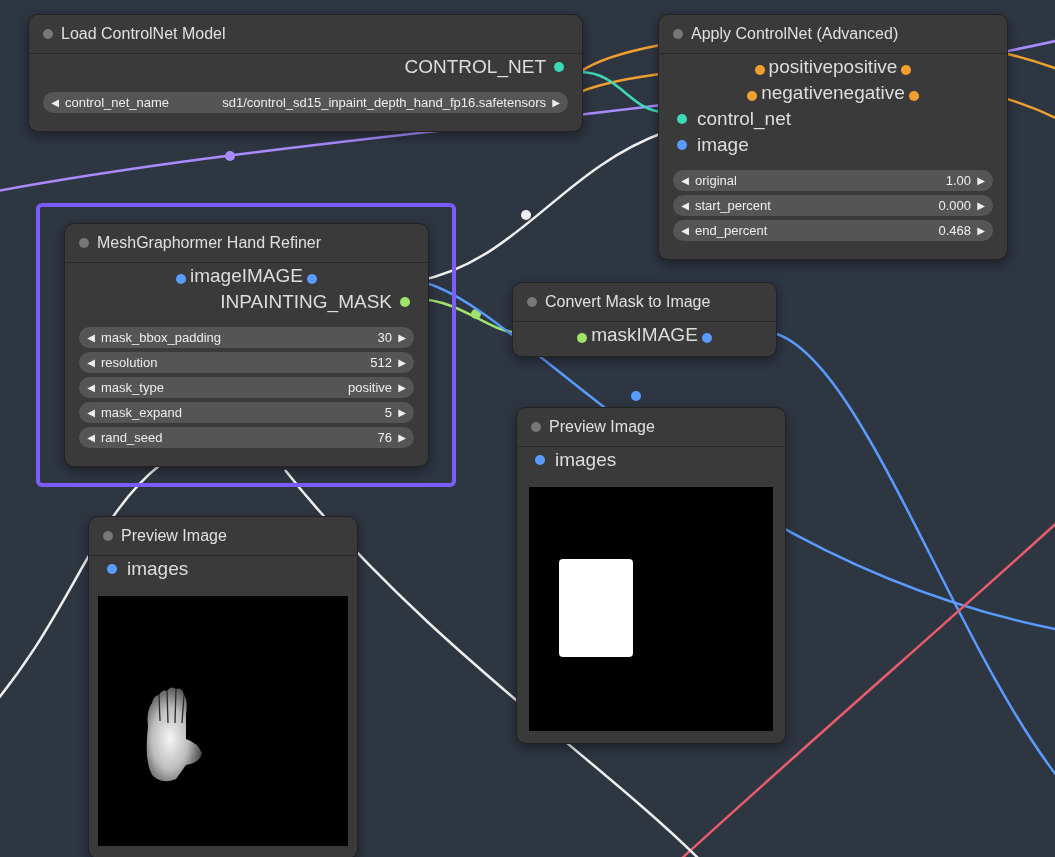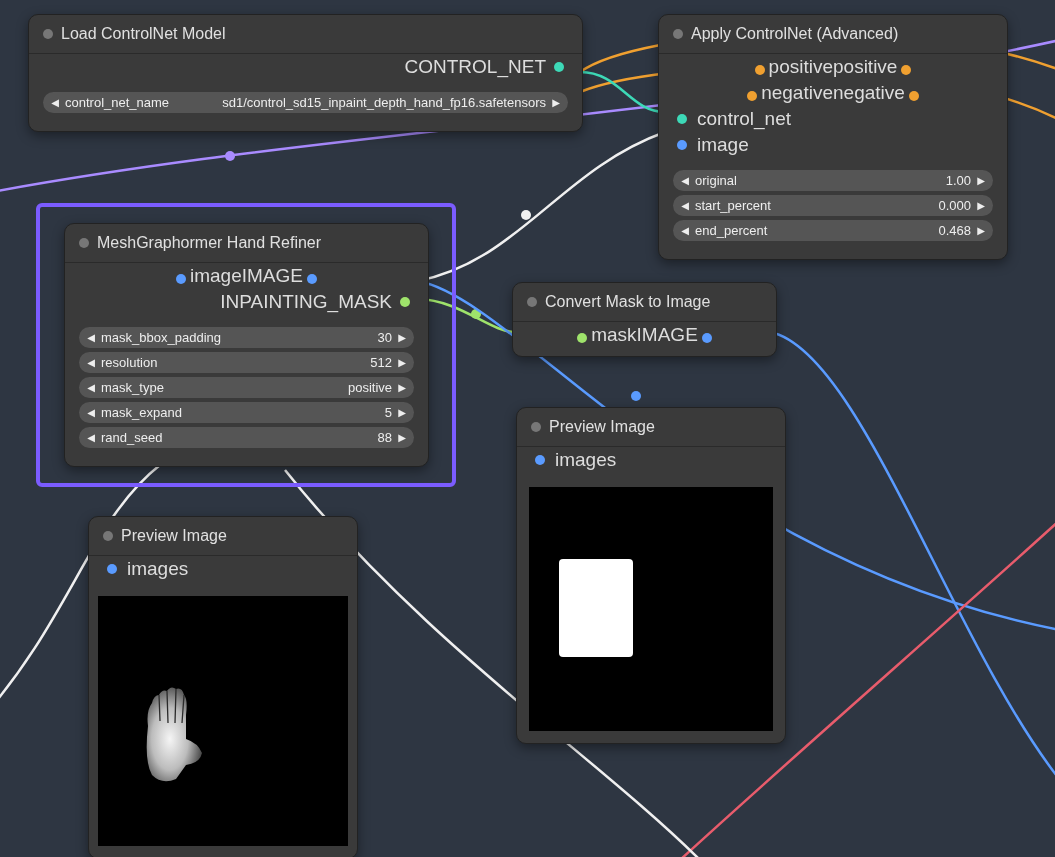--- a/index.html
+++ b/index.html
@@ -159,21 +159,21 @@
     </div>
     <div class="param-row">
       <span class="arrow">◀</span>
       <span class="lbl">mask_expand</span>
       <span class="val">5</span>
       <span class="arrow">▶</span>
     </div>
     <div class="param-row">
       <span class="arrow">◀</span>
       <span class="lbl">rand_seed</span>
-      <span class="val">88</span>
+      <span class="val">76</span>
       <span class="arrow">▶</span>
     </div>
   </div>
 </div>
 
 <div class="node" style="left:512px; top:282px; width:265px;">
   <div class="node-header">
     <span class="dot"></span>
     <span>Convert Mask to Image</span>
   </div>

